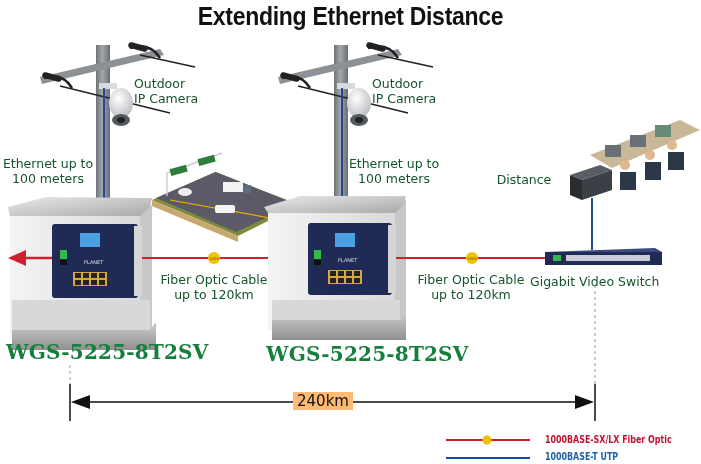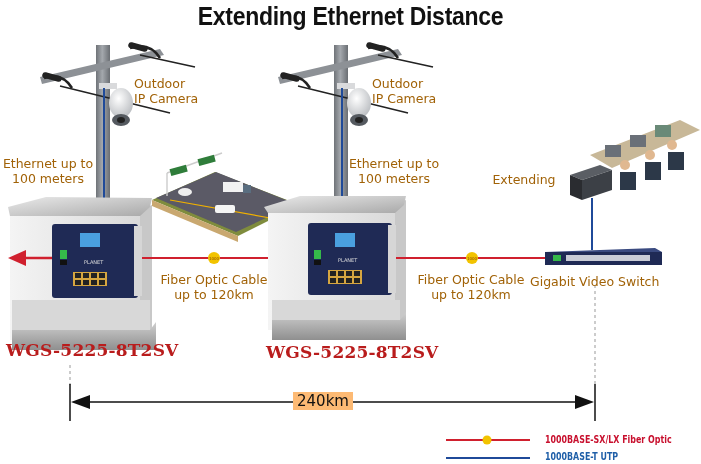--- a/index.html
+++ b/index.html
@@ -1,21 +1,21 @@
 <!DOCTYPE html>
 <html><head>
 <meta charset="utf-8">
 <style>
   html, body { margin: 0; padding: 0; background: #ffffff; }
   body { width: 701px; height: 464px; position: relative; overflow: hidden; font-family: "Liberation Sans", sans-serif; }
   #diagram { position: absolute; left: 0; top: 0; width: 701px; height: 464px; }
   .title { position: absolute; left: 0; top: 2px; width: 701px; text-align: center; font-family: "Liberation Sans", sans-serif; font-weight: bold; font-size: 25px; color: #111; letter-spacing: -0.3px; transform: scaleX(0.92); }
-  .lbl { position: absolute; font-family: "DejaVu Sans", sans-serif; font-size: 12.5px; color: #a16207; line-height: 15px; text-align: center; white-space: nowrap; }
+  .lbl { position: absolute; font-family: "DejaVu Sans", sans-serif; font-size: 12.5px; color: #14532d; line-height: 15px; text-align: center; white-space: nowrap; }
   .lbl-left { text-align: left; }
-  .model { position: absolute; font-family: "DejaVu Serif", serif; font-weight: bold; font-size: 17px; color: #b91c1c; white-space: nowrap; letter-spacing: 0.2px; }
+  .model { position: absolute; font-family: "DejaVu Serif", serif; font-weight: bold; font-size: 20px; color: #15803d; white-space: nowrap; letter-spacing: 0.2px; }
   .dist { position: absolute; font-family: "DejaVu Sans", sans-serif; font-size: 15px; color: #111; background: #fdba74; padding: 0 4px; }
   .legend-text { position: absolute; font-family: "DejaVu Sans Condensed", "DejaVu Sans", sans-serif; font-weight: bold; font-size: 10px; white-space: nowrap; transform: scaleX(0.88); transform-origin: left center; }
 </style>
 </head>
 <body>
 
 <svg id="diagram" width="701" height="464" viewBox="0 0 701 464">
   <defs>
     <linearGradient id="poleGrad" x1="0" x2="1">
       <stop offset="0" stop-color="#6f7378"></stop>
@@ -224,21 +224,21 @@
 <div class="lbl" style="left:158px; top:272px; width:112px;">
   <div>Fiber Optic Cable</div>
   <div>up to 120km</div>
 </div>
 <div class="lbl" style="left:415px; top:272px; width:112px;">
   <div>Fiber Optic Cable</div>
   <div>up to 120km</div>
 </div>
 
 <div class="lbl" style="left:474px; top:172px; width:100px;">
-  <div>Extending</div>
+  <div>Distance</div>
 </div>
 <div class="lbl" style="left:530px; top:274px;">Gigabit Video Switch</div>
 
 <div class="model" style="left:6px; top:340px;">WGS-5225-8T2SV</div>
 <div class="model" style="left:266px; top:342px;">WGS-5225-8T2SV</div>
 
 <div class="dist" style="left:293px; top:392px;">240km</div>
 
 <div class="legend-text" style="left:545px; top:434px; color:#c8102e;">1000BASE-SX/LX Fiber Optic</div>
 <div class="legend-text" style="left:545px; top:451px; color:#1f5fa8;">1000BASE-T UTP</div>

